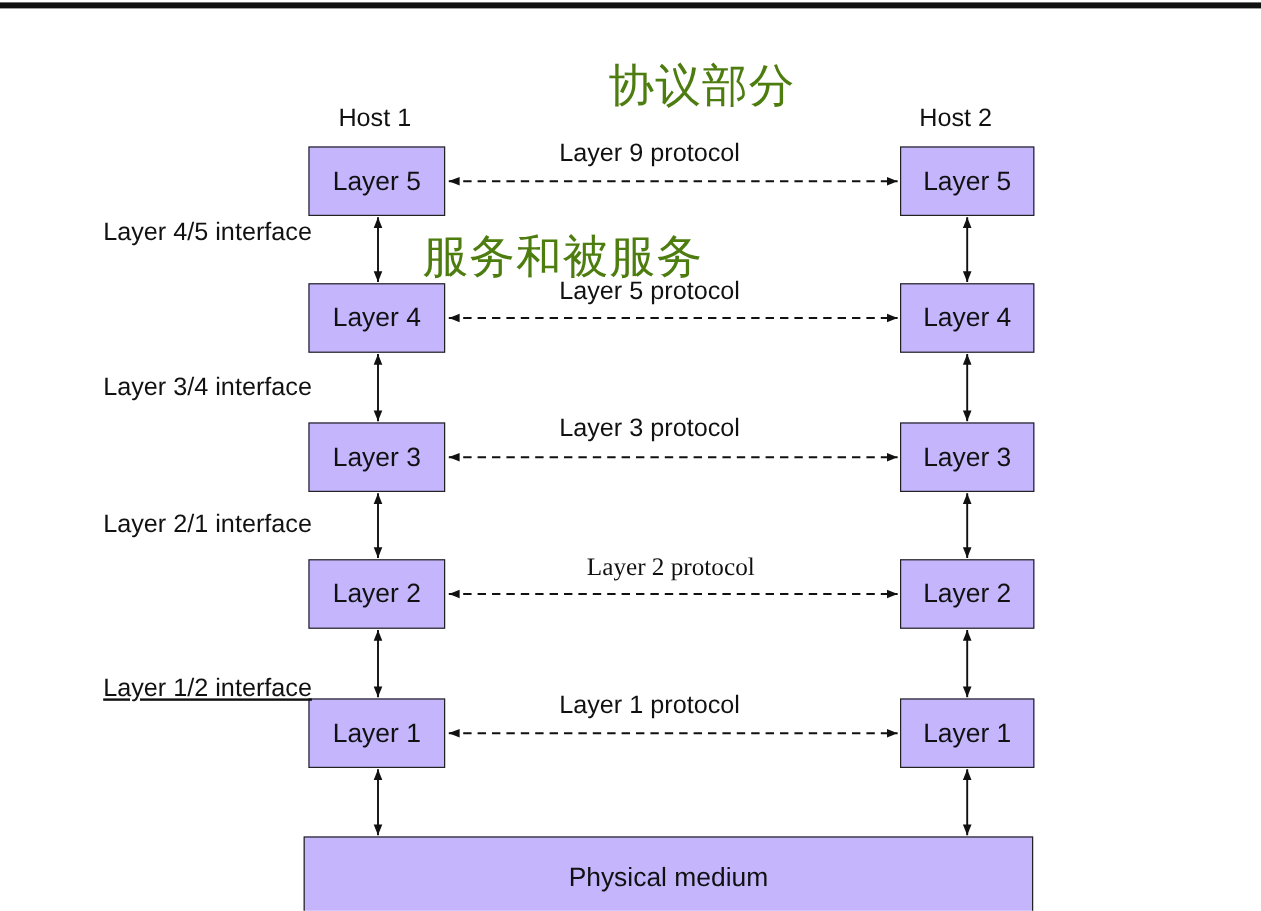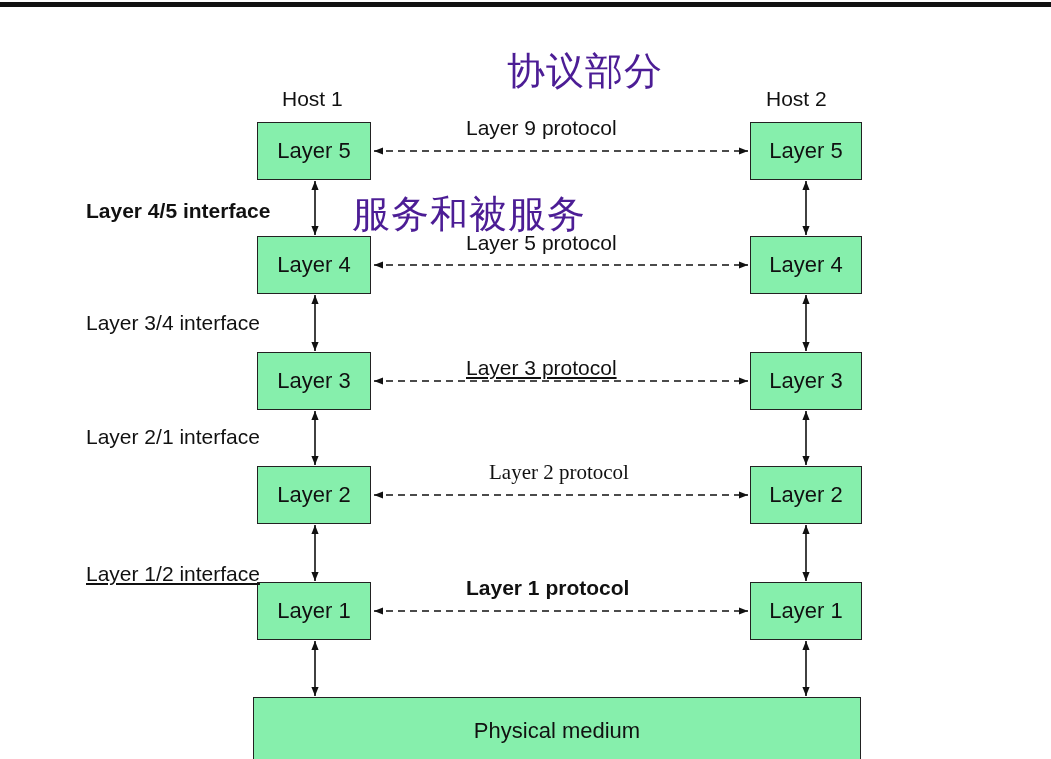--- a/index.html
+++ b/index.html
@@ -1,20 +1,20 @@
 <!DOCTYPE html>
 <html><head>
 <meta charset="utf-8">
 <style>
   html, body { margin:0; padding:0; background:#fff; }
   body { width:1051px; height:759px; position:relative; overflow:hidden; font-family:"Liberation Sans", sans-serif; color:#111; }
   .topbar { position:absolute; left:0; top:2px; width:1051px; height:5px; background:#111; }
-  .box { position:absolute; border:1.5px solid #222; background:#86efac; box-sizing:border-box; display:flex; align-items:center; justify-content:center; font-size:22px; }
+  .box { position:absolute; border:1.5px solid #222; background:#c4b5fd; box-sizing:border-box; display:flex; align-items:center; justify-content:center; font-size:22px; }
   .lbl { position:absolute; font-size:21px; white-space:nowrap; }
-  .red { position:absolute; color:#4c1d95; font-family:Liberation Serif, serif; font-weight:200; white-space:nowrap; letter-spacing:1px; }
+  .red { position:absolute; color:#4d7c0f; font-family:Liberation Serif, serif; font-weight:200; white-space:nowrap; letter-spacing:1px; }
   svg.lines { position:absolute; left:0; top:0; }
 </style>
 </head>
 <body>
 
 <div class="topbar"></div>
 
 <div class="red" style="left:507px; top:46px; font-size:38px;">协议部分</div>
 <div class="red" style="left:336px; top:189px; font-size:38px;margin-left:16px;">服务和被服务</div>
 
@@ -28,25 +28,25 @@
 <div class="box" style="left:257px; top:582px; width:114px; height:58px;">Layer 1</div>
 
 <div class="box" style="left:750px; top:122px; width:112px; height:58px;">Layer 5</div>
 <div class="box" style="left:750px; top:236px; width:112px; height:58px;">Layer 4</div>
 <div class="box" style="left:750px; top:352px; width:112px; height:58px;">Layer 3</div>
 <div class="box" style="left:750px; top:466px; width:112px; height:58px;">Layer 2</div>
 <div class="box" style="left:750px; top:582px; width:112px; height:58px;">Layer 1</div>
 
 <div class="lbl" style="left:466px; top:116px;">Layer 9 protocol</div>
 <div class="lbl" style="left:466px; top:231px;">Layer 5 protocol</div>
-<div class="lbl" style="left:466px; top:356px;text-decoration:underline;">Layer 3 protocol</div>
+<div class="lbl" style="left:466px; top:345px;">Layer 3 protocol</div>
 <div class="lbl" style="left:489px; top:460px;font-family:Liberation Serif, serif;">Layer 2 protocol</div>
-<div class="lbl" style="left:466px; top:576px;font-weight:bold;">Layer 1 protocol</div>
+<div class="lbl" style="left:466px; top:576px;">Layer 1 protocol</div>
 
-<div class="lbl" style="left:86px; top:199px;font-weight:bold;">Layer 4/5 interface</div>
+<div class="lbl" style="left:86px; top:182px;">Layer 4/5 interface</div>
 <div class="lbl" style="left:86px; top:311px;">Layer 3/4 interface</div>
 <div class="lbl" style="left:86px; top:425px;">Layer 2/1 interface</div>
 <div class="lbl" style="left:86px; top:562px;text-decoration:underline;">Layer 1/2 interface</div>
 
 <div class="box" style="left:253px; top:697px; width:608px; height:68px;">Physical medium</div>
 
 <svg class="lines" width="1051" height="759">
   <defs>
     <marker id="ah" viewBox="0 0 10 10" refX="10" refY="5" markerWidth="9" markerHeight="9" orient="auto-start-reverse" markerUnits="userSpaceOnUse">
       <path d="M0,1 L10,5 L0,9 z" fill="#111"></path>

